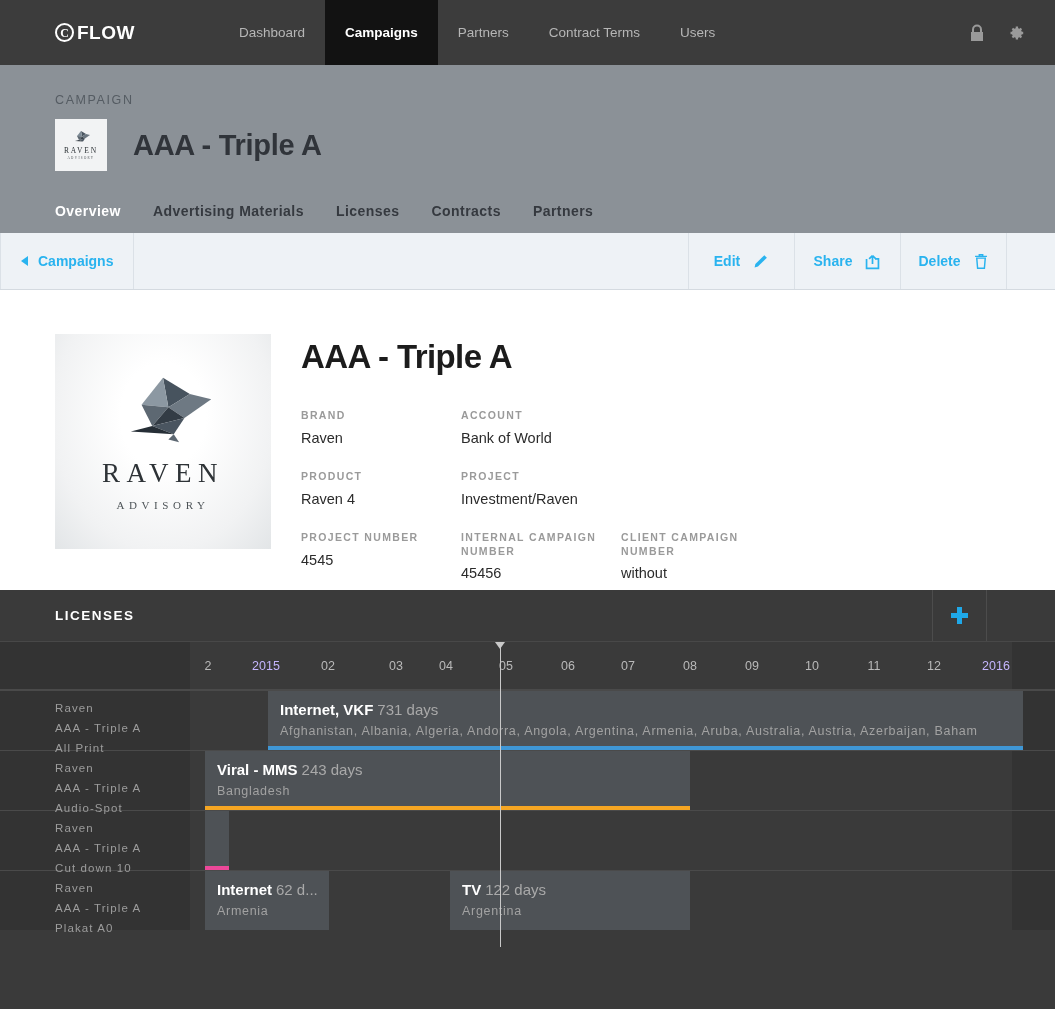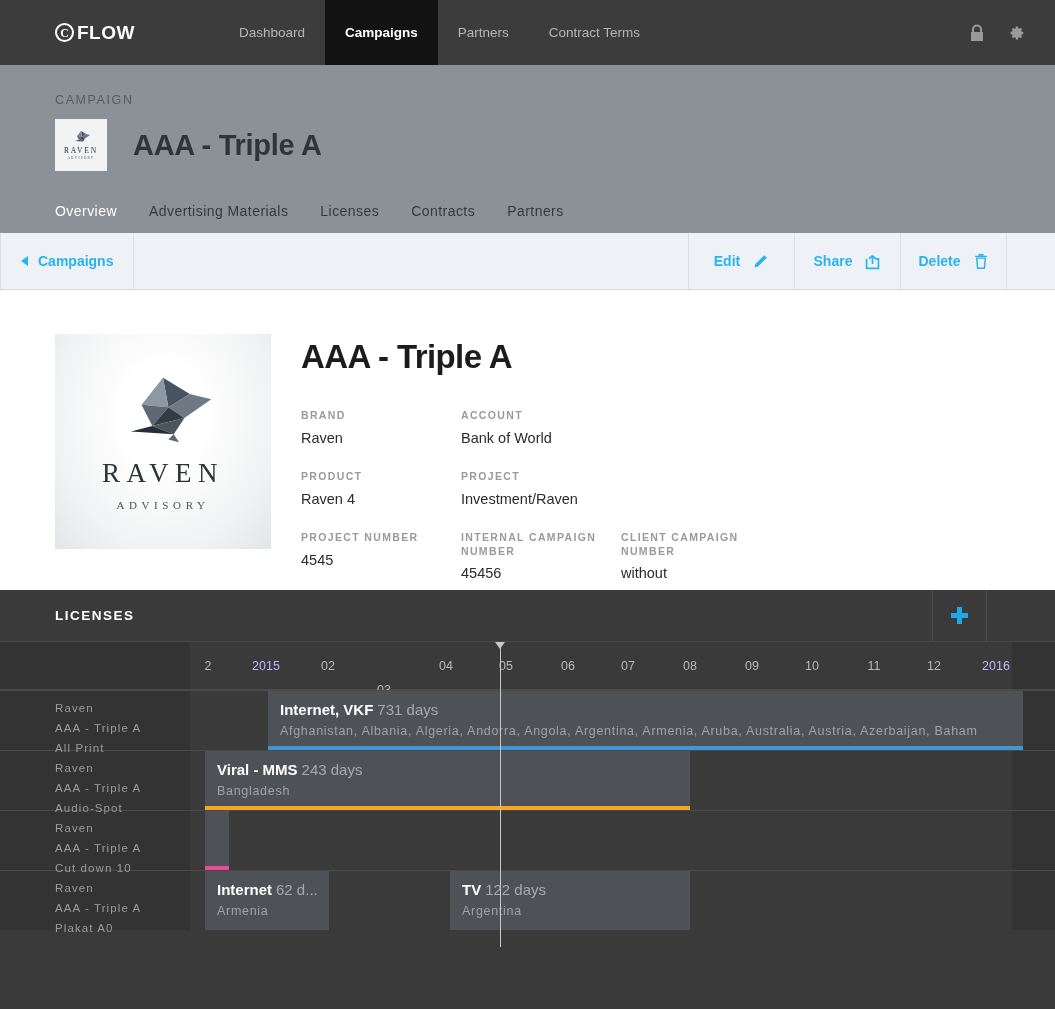--- a/index.html
+++ b/index.html
@@ -60,21 +60,21 @@
   }
   .camp-title {
     margin-left: 26px; color: #30343a;
     font-size: 29px; font-weight: bold; letter-spacing: -0.3px;
   }
   .tabs {
     display: flex; padding-left: 55px; margin-top: 32px; gap: 32px;
     position: relative;
   }
   .tab {
-    color: #35393f; font-size: 14px; font-weight: normal;
+    color: #35393f; font-size: 14px; font-weight: bold;
     letter-spacing: 0.45px; padding-bottom: 14px; cursor: pointer;
   }
   .tab.active { color: #fff; }
 
   
   .actionbar {
     display: flex; height: 57px; background: #eef2f6;
     border-bottom: 1px solid #d4dae0;
   }
   .ab-cell {
@@ -214,20 +214,21 @@
     <div class="logo">
       <div class="logo-c">C</div>
       <div class="logo-text">FLOW</div>
     </div>
   </div>
   <div class="nav-items">
     <div class="nav-item">Dashboard</div>
     <div class="nav-item active">Campaigns</div>
     <div class="nav-item">Partners</div>
     <div class="nav-item">Contract Terms</div>
+    <div class="nav-item">Users</div>
   </div>
   <div class="nav-right">
     <div class="nav-icon">
       <svg width="16" height="18" viewBox="0 0 16 18">
         <path d="M4 8V5.5a4 4 0 0 1 8 0V8" fill="none" stroke="#9a9a9a" stroke-width="2"></path>
         <rect x="2" y="8" width="12" height="9" fill="#9a9a9a"></rect>
       </svg>
     </div>
     <div class="nav-icon">
       <svg width="18" height="18" viewBox="0 0 20 20">
@@ -362,21 +363,21 @@
 </div>
 
 <div class="timeline">
   <div class="ruler">
     <div class="ruler-left-shade"></div>
     <div class="ruler-right-shade"></div>
     <div id="ticks">
         <div class="tick" style="left: 208px;">2</div>
         <div class="tick year" style="left: 266px;">2015</div>
         <div class="tick" style="left: 328px;">02</div>
-        <div class="tick" style="left: 384px; margin-top: 24px;">03</div>
+        <div class="tick" style="left: 396px;">03</div>
         <div class="tick" style="left: 446px;">04</div>
         <div class="tick" style="left: 506px;">05</div>
         <div class="tick" style="left: 568px;">06</div>
         <div class="tick" style="left: 628px;">07</div>
         <div class="tick" style="left: 690px;">08</div>
         <div class="tick" style="left: 752px;">09</div>
         <div class="tick" style="left: 812px;">10</div>
         <div class="tick" style="left: 874px;">11</div>
         <div class="tick" style="left: 934px;">12</div>
         <div class="tick year" style="left: 996px;">2016</div>

